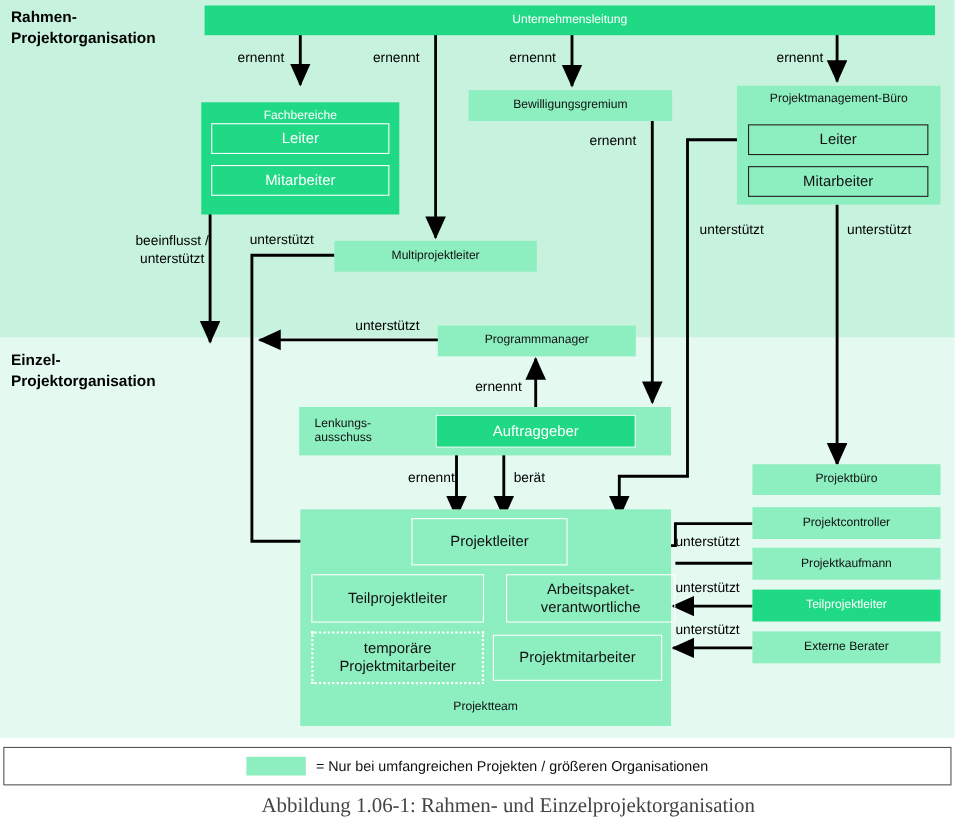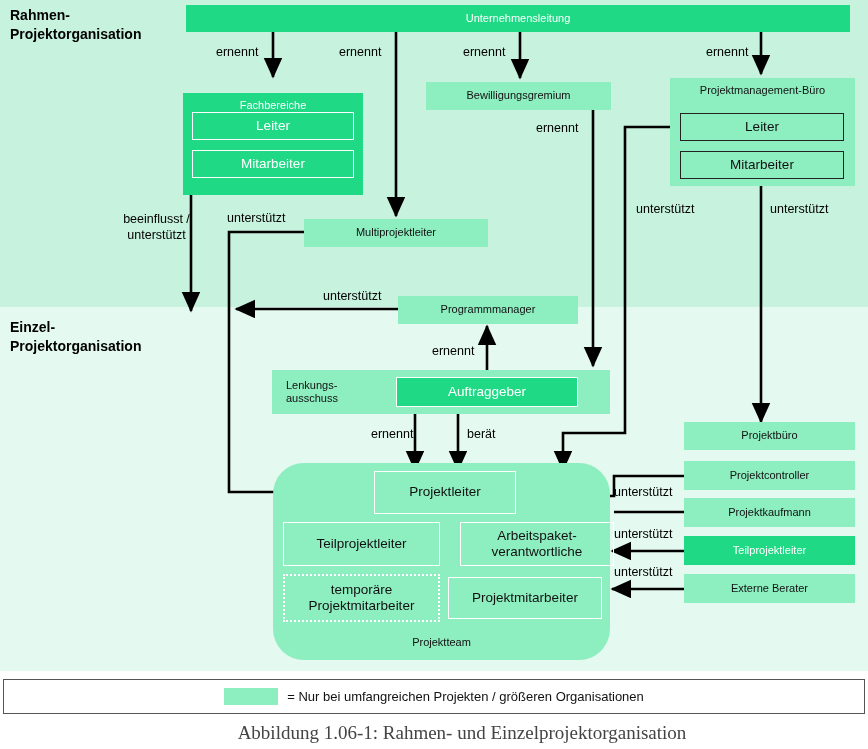--- a/index.html
+++ b/index.html
@@ -146,21 +146,21 @@
   <div class="box mid" style="left:272px;top:370px;width:338px;height:44px;justify-content:flex-start;padding-left:14px;">
     <div style="text-align:left;line-height:1.22;">
       <div>Lenkungs-</div>
       <div>ausschuss</div>
     </div>
   </div>
   <div class="inner darkfill" style="left:396px;top:377px;width:182px;height:30px;">
     <span>Auftraggeber</span>
   </div>
 
-  <div class="box mid" style="left:273px;top:463px;width:337px;height:197px;align-items:flex-end;padding-bottom:11px;border-radius:31px;">
+  <div class="box mid" style="left:273px;top:463px;width:337px;height:197px;align-items:flex-end;padding-bottom:11px;">
     <span>Projektteam</span>
   </div>
   <div class="inner onMidWhite" style="left:374px;top:471px;width:142px;height:43px;">
     <span>Projektleiter</span>
   </div>
   <div class="inner onMidWhite" style="left:283px;top:522px;width:157px;height:44px;">
     <span>Teilprojektleiter</span>
   </div>
   <div class="inner onMidWhite" style="left:460px;top:522px;width:154px;height:44px;">
     <div>

